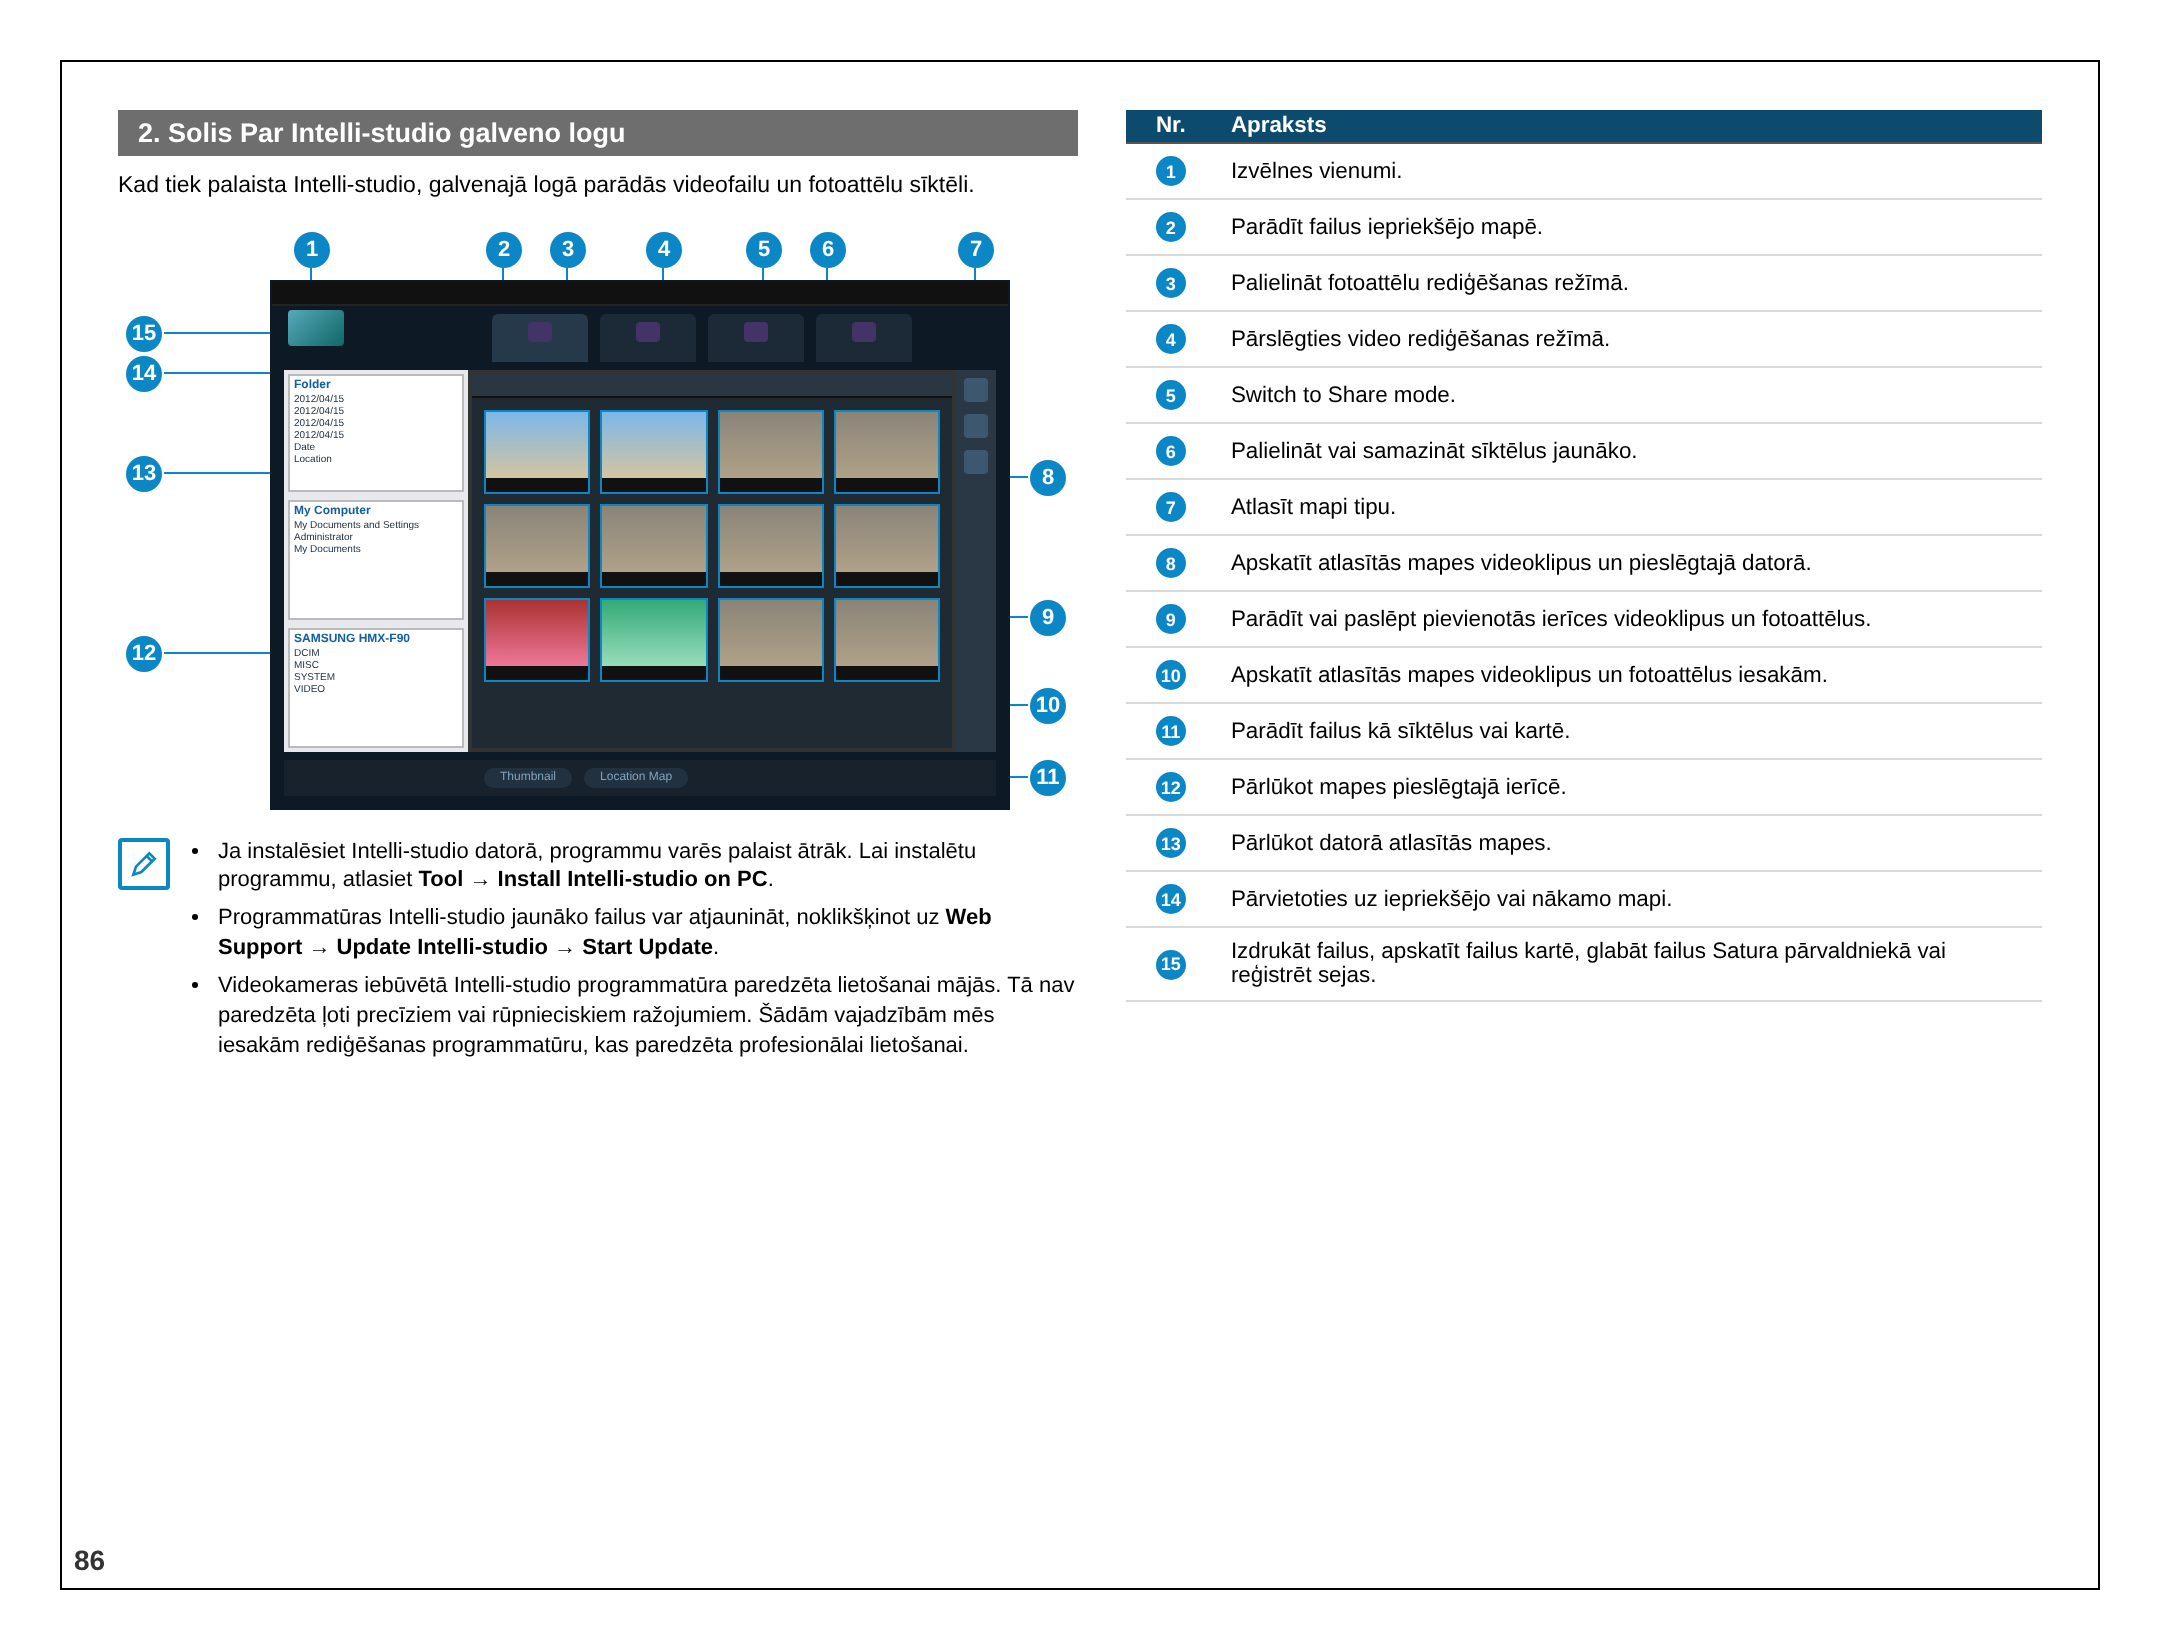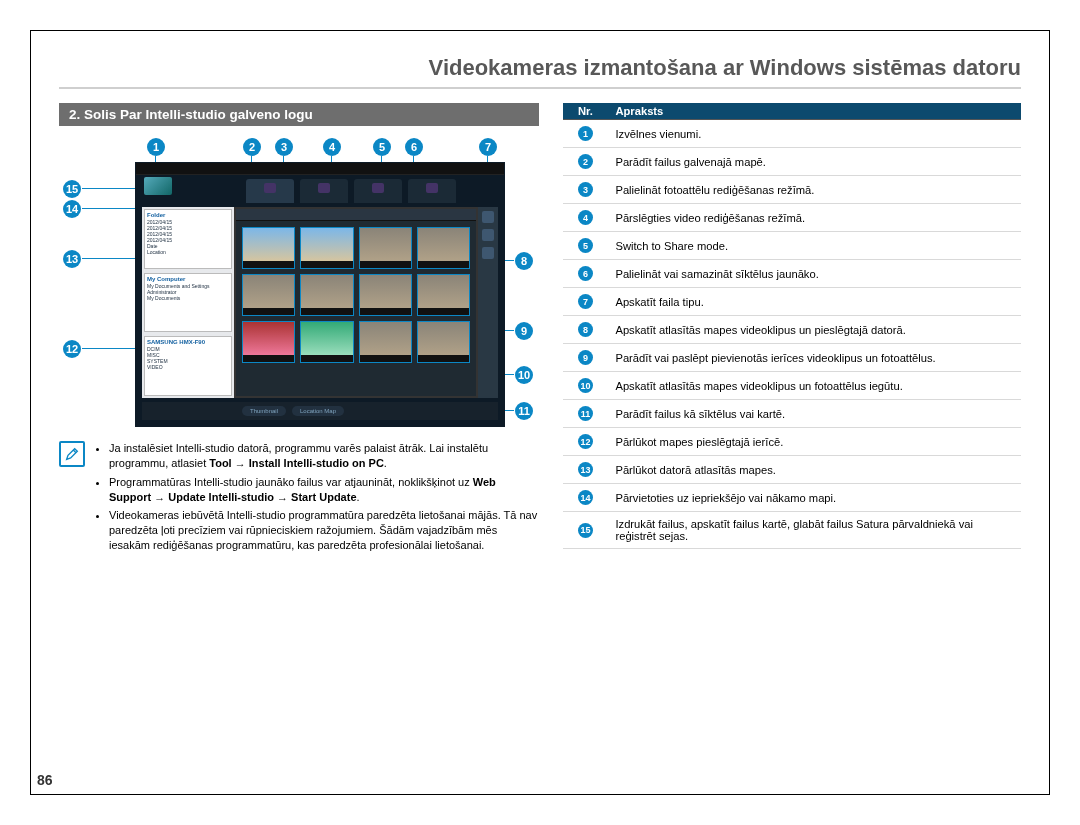--- a/index.html
+++ b/index.html
@@ -189,26 +189,26 @@
   
   .t-sky{background:linear-gradient(#7cb7e8,#d5c5a0);}
   .t-bldg{background:linear-gradient(#8a8478,#b0a188);}
   .t-red{background:linear-gradient(#a33,#e79);}
   .t-grn{background:linear-gradient(#3a7,#9db);}
 </style>
 </head>
 <body>
 
 <div class="page">
-  <div class="main-title">Videokameras izmantošana ar Windows sistēmas datoru</div>
 
   <div class="columns">
 
     <div class="col-left">
       <span class="step-heading">2. Solis Par Intelli-studio galveno logu</span>
+      <div class="intro-text">Kad tiek palaista Intelli-studio, galvenajā logā parādās videofailu un fotoattēlu sīktēli.</div>
 
       <div class="diagram-wrap">
 
         <div class="callout" style="left:62px; top:-4px;">1</div>
         <div class="callout" style="left:158px; top:-4px;">2</div>
         <div class="callout" style="left:190px; top:-4px;">3</div>
         <div class="callout" style="left:238px; top:-4px;">4</div>
         <div class="callout" style="left:288px; top:-4px;">5</div>
         <div class="callout" style="left:320px; top:-4px;">6</div>
         <div class="callout" style="left:394px; top:-4px;">7</div>
@@ -357,53 +357,53 @@
             <th>Apraksts</th>
           </tr>
         </thead>
         <tbody>
           <tr>
               <td><span class="circ-num">1</span></td>
               <td>Izvēlnes vienumi.</td>
             </tr>
           <tr>
               <td><span class="circ-num">2</span></td>
-              <td>Parādīt failus galvenajā mapē.</td>
+              <td>Parādīt failus iepriekšējo mapē.</td>
             </tr>
           <tr>
               <td><span class="circ-num">3</span></td>
               <td>Palielināt fotoattēlu rediģēšanas režīmā.</td>
             </tr>
           <tr>
               <td><span class="circ-num">4</span></td>
               <td>Pārslēgties video rediģēšanas režīmā.</td>
             </tr>
           <tr>
               <td><span class="circ-num">5</span></td>
               <td>Switch to Share mode.</td>
             </tr>
           <tr>
               <td><span class="circ-num">6</span></td>
               <td>Palielināt vai samazināt sīktēlus jaunāko.</td>
             </tr>
           <tr>
               <td><span class="circ-num">7</span></td>
-              <td>Apskatīt faila tipu.</td>
+              <td>Atlasīt mapi tipu.</td>
             </tr>
           <tr>
               <td><span class="circ-num">8</span></td>
               <td>Apskatīt atlasītās mapes videoklipus un pieslēgtajā datorā.</td>
             </tr>
           <tr>
               <td><span class="circ-num">9</span></td>
               <td>Parādīt vai paslēpt pievienotās ierīces videoklipus un fotoattēlus.</td>
             </tr>
           <tr>
               <td><span class="circ-num">10</span></td>
-              <td>Apskatīt atlasītās mapes videoklipus un fotoattēlus iegūtu.</td>
+              <td>Apskatīt atlasītās mapes videoklipus un fotoattēlus iesakām.</td>
             </tr>
           <tr>
               <td><span class="circ-num">11</span></td>
               <td>Parādīt failus kā sīktēlus vai kartē.</td>
             </tr>
           <tr>
               <td><span class="circ-num">12</span></td>
               <td>Pārlūkot mapes pieslēgtajā ierīcē.</td>
             </tr>
           <tr>

